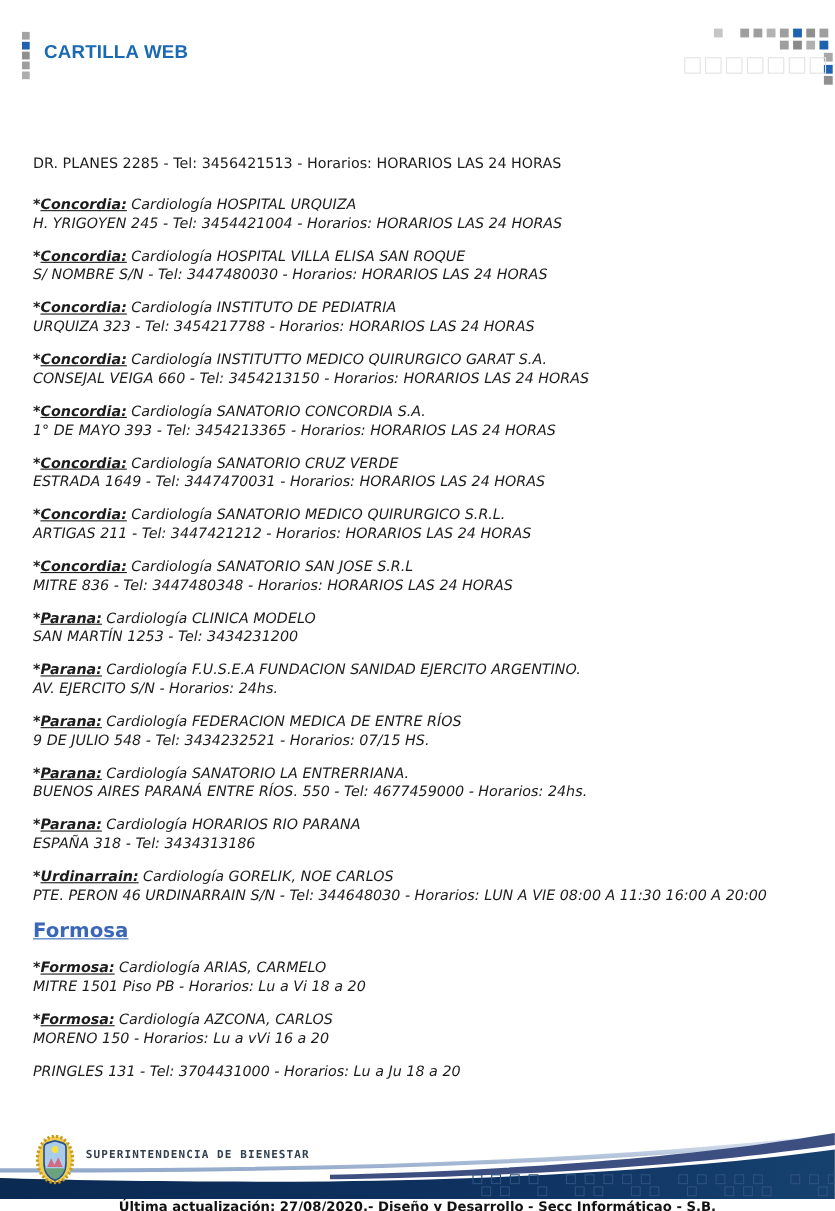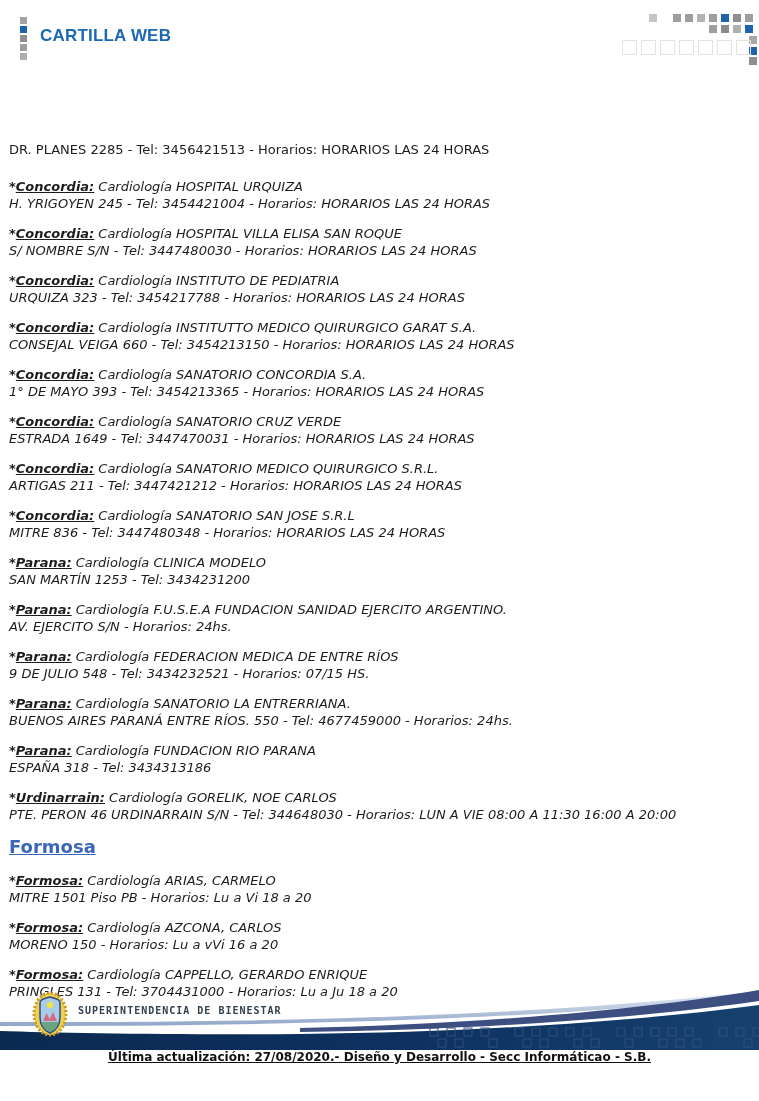--- a/index.html
+++ b/index.html
@@ -7,48 +7,48 @@
     position:relative;
     width:759px;
     height:1101px;
     background:#ffffff;
     overflow:hidden;
     font-family:"DejaVu Sans", sans-serif;
     color:#1c1c1c;
   }
   
   .header{
-    position:absolute; top:4px; left:0; width:759px; height:60px;
+    position:absolute; top:16px; left:0; width:759px; height:60px;
     background:#ffffff;
   }
   .app-title{
     position:absolute; left:40px; top:22px; margin:0;
     font-size:17px; font-weight:bold; color:#1b69b2;
     font-family:"Liberation Sans", sans-serif;
     letter-spacing:0.2px;
   }
   .px{position:absolute;}
   
   .main{
     position:absolute; top:60px; left:0; width:759px;
-    padding:81px 20px 0 9px; box-sizing:border-box;
+    padding:81px 20px 0 30px; box-sizing:border-box;
     font-size:13px; line-height:17px;
   }
   .orphan-line{margin:0 0 20px 0;}
   .entry{margin:0 0 13px 0;font-style:italic;}
   .entry .l1,.entry .l2{display:block;}
   .star{font-weight:bold;}
   .city{font-weight:bold; text-decoration:underline; margin-right:4px;}
   .city-heading{
     margin:8px 0 14px 0;
     font-size:18px; line-height:22px; font-weight:bold;
     color:#3a67b7; text-decoration:underline; cursor:pointer;
   }
   
-  .footer{position:absolute; left:0; top:988px; width:604px; height:73px;}
+  .footer{position:absolute; left:0; top:1028px; width:604px; height:73px;}
   .footer-brand{position:absolute; left:30px; top:2px; display:flex; align-items:center;}
   .crest{display:block;}
   .org-name{
     margin-left:8px;
     font-family:"DejaVu Sans Mono", monospace;
     font-size:10px; letter-spacing:1px; color:#33404f; font-weight:bold;
     white-space:nowrap; position:relative; top:-4px;
   }
   .swoosh{position:absolute; left:0; top:0; width:759px; height:62px; display:block;}
   .update-line{
@@ -157,21 +157,21 @@
     <span class="l1"><span class="star">*</span><span class="city">Parana:</span><span class="desc">Cardiología FEDERACION MEDICA DE ENTRE RÍOS</span></span>
     <span class="l2 details">9 DE JULIO 548 - Tel: 3434232521 - Horarios: 07/15 HS.</span>
   </p>
 
   <p class="entry">
     <span class="l1"><span class="star">*</span><span class="city">Parana:</span><span class="desc">Cardiología SANATORIO LA ENTRERRIANA.</span></span>
     <span class="l2 details">BUENOS AIRES PARANÁ ENTRE RÍOS. 550 - Tel: 4677459000 - Horarios: 24hs.</span>
   </p>
 
   <p class="entry">
-    <span class="l1"><span class="star">*</span><span class="city">Parana:</span><span class="desc">Cardiología FUNDACION RIO PARANA</span></span>
+    <span class="l1"><span class="star">*</span><span class="city">Parana:</span><span class="desc">Cardiología HORARIOS RIO PARANA</span></span>
     <span class="l2 details">ESPAÑA 318 - Tel: 3434313186</span>
   </p>
 
   <p class="entry">
     <span class="l1"><span class="star">*</span><span class="city">Urdinarrain:</span><span class="desc">Cardiología GORELIK, NOE CARLOS</span></span>
     <span class="l2 details">PTE. PERON 46 URDINARRAIN S/N - Tel: 344648030 - Horarios: LUN A VIE 08:00 A 11:30 16:00 A 20:00</span>
   </p>
 </div>
   </div>
 
@@ -182,21 +182,20 @@
     <span class="l1"><span class="star">*</span><span class="city">Formosa:</span><span class="desc">Cardiología ARIAS, CARMELO</span></span>
     <span class="l2 details">MITRE 1501 Piso PB - Horarios: Lu a Vi 18 a 20</span>
   </p>
 
   <p class="entry">
     <span class="l1"><span class="star">*</span><span class="city">Formosa:</span><span class="desc">Cardiología AZCONA, CARLOS</span></span>
     <span class="l2 details">MORENO 150 - Horarios: Lu a vVi 16 a 20</span>
   </p>
 
   <p class="entry">
-    <span class="l1"><span class="star">*</span><span class="city">Formosa:</span><span class="desc">Cardiología CAPPELLO, GERARDO ENRIQUE</span></span>
     <span class="l2 details">PRINGLES 131 - Tel: 3704431000 - Horarios: Lu a Ju 18 a 20</span>
   </p>
 </div>
   </div>
 </div>
   </div>
 
   <div class="footer">
     <svg class="swoosh" viewBox="0 0 759 62" xmlns="http://www.w3.org/2000/svg">
       <defs>

